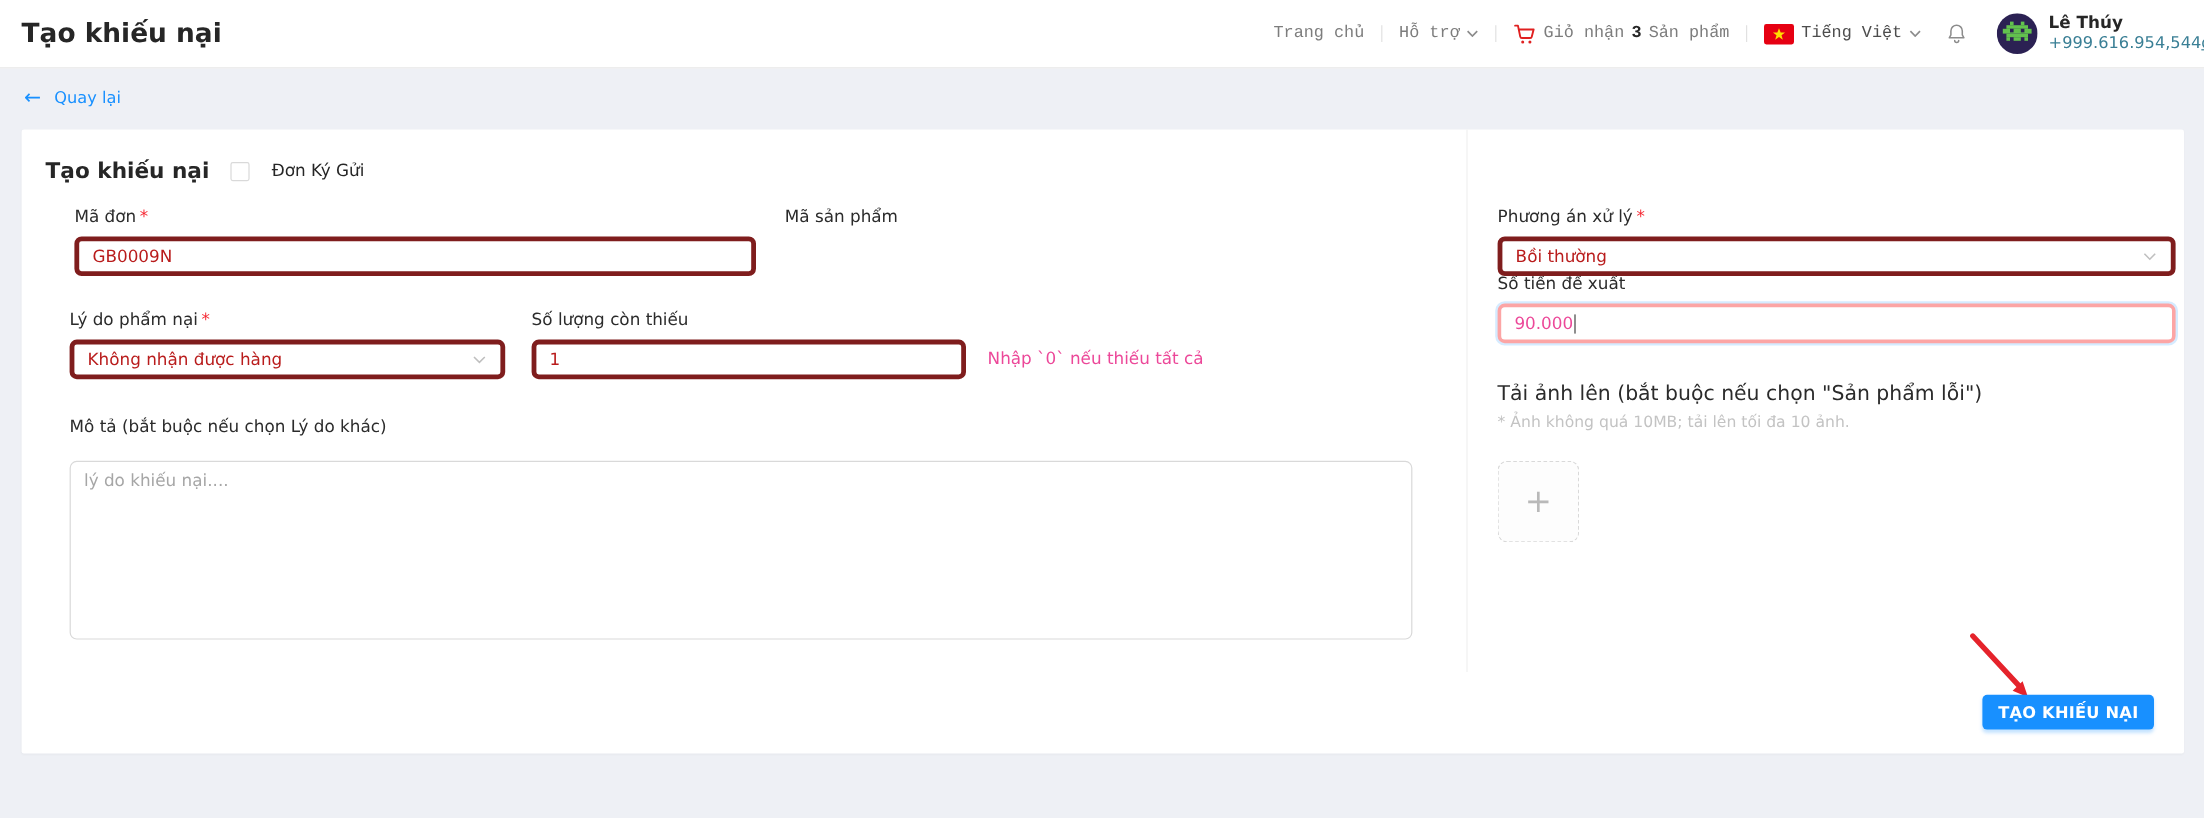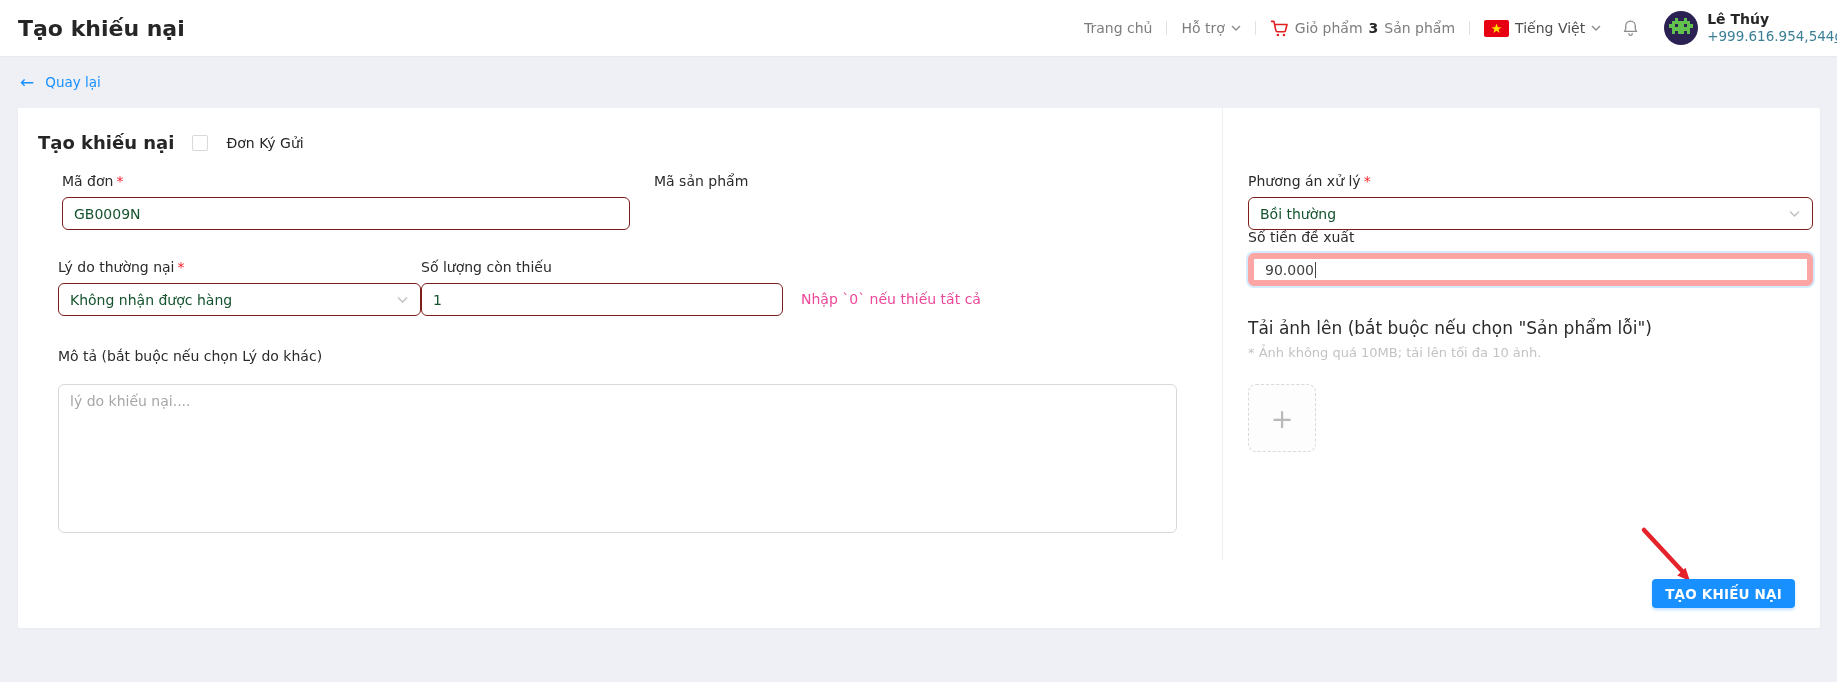--- a/index.html
+++ b/index.html
@@ -10,21 +10,21 @@
     font-family:"DejaVu Sans","Liberation Sans",sans-serif;
     font-size:14px; color:#2b2b2b;
   }
 
   
   .header { height:57px; background:#fff; border-bottom:1px solid #e9e9e9;
             display:flex; align-items:center; padding-left:18px; }
   .page-title { font-size:22px; font-weight:bold; color:#262626; margin:0; }
   .nav { margin-left:auto; margin-right:-6px; display:flex; align-items:center;
          gap:14px; color:#7d7d7d; white-space:nowrap; flex-shrink:0; }
-  .nav-item { display:flex; align-items:center; gap:6px; cursor:pointer; }
+  .nav-item { display:flex; align-items:center; gap:6px; cursor:pointer;font-family:Liberation Mono, monospace; }
   .vsep { width:1px; height:14px; background:#e1e1e1; }
   .cart-count { color:#262626; font-weight:bold; }
   .flag { width:25px; height:17px; background:#e60012; border-radius:2px;
           display:flex; align-items:center; justify-content:center; }
   .userbox { display:flex; align-items:center; gap:9px; margin-left:10px; }
   .uname { font-size:14px; font-weight:bold; color:#262626; line-height:1.25; }
   .ubal { font-size:13.5px; color:#3a7f95; line-height:1.25; }
   .ubal .cur { text-decoration:underline; }
   .bell { margin-left:6px; cursor:pointer; display:flex; }
 
@@ -42,36 +42,36 @@
 
   .heading-row { display:flex; align-items:center; gap:18px; }
   .card-heading { font-size:18px; font-weight:bold; color:#262626; margin:0; line-height:22px; }
   .chk { width:16px; height:16px; border:1px solid #d9d9d9; border-radius:2px;
          background:#fff; cursor:pointer; flex-shrink:0; }
   .chk-label { color:#262626; }
 
   .flabel { display:block; font-size:14px; color:#2b2b2b; line-height:15px; margin-bottom:8px; }
   .req { color:#f5222d; margin-left:3px; }
   .input, .select {
-    height:33px; border:1px solid #7f1d1d; border-radius:6px; background:#fff;
-    padding:0 11px; font-family:inherit; font-size:14px; color:#14532d;
+    height:33px; border:4px solid #7f1d1d; border-radius:6px; background:#fff;
+    padding:0 11px; font-family:inherit; font-size:14px; color:#b91c1c;
     display:flex; align-items:center; width:100%;
   }
   input.input { display:block; line-height:31px; }
   .select { position:relative; cursor:pointer; padding-right:30px; }
   .sel-arrow { position:absolute; right:12px; top:50%; transform:translateY(-50%); display:flex; }
-  .input-focused { border:6px solid #fca5a5; box-shadow:0 0 0 2px rgba(24,144,255,.18); color:#404040; }
+  .input-focused { border:3px solid #fca5a5; box-shadow:0 0 0 2px rgba(24,144,255,.18); color:#ec4899; }
   .caret { display:inline-block; width:1px; height:16px; background:#444; margin-left:1px; }
 
   .row1 { display:flex; gap:24px; margin-top:20px;justify-content:flex-end; }
   .w568 { width:568px; }
   .indent { margin-left:20px; }
   .row2 { display:flex; margin-top:30px; align-items:flex-end; }
   .w363 { width:363px; }
-  .w362 { width:362px; }
+  .w362 { width:362px; margin-left:22px; }
   .hint { color:#ec4899; margin-left:18px; margin-bottom:9px; line-height:15px; }
   .row3 { margin-top:33px; }
   .row3 .flabel { margin-bottom:20px; }
   textarea.tarea { width:1119px; height:149px; border:1px solid #d9d9d9; border-radius:6px;
     padding:8px 11px; font-family:inherit; font-size:14px; color:#8e8e8e; resize:none; }
   textarea.tarea::placeholder { color:#a6a6a6; }
   input.input::placeholder { color:#a6a6a6; }
 
   .w565 { width:565px; }
   .fgap { }
@@ -111,21 +111,21 @@
     <span class="vsep"></span>
 
     <span class="nav-item">
       <span style="display:flex;">
         <svg width="19" height="19" viewBox="0 0 24 24" fill="none" stroke="#e02020" stroke-width="2" stroke-linecap="round" stroke-linejoin="round">
           <path d="M2 3h3l2.4 11.5a1.8 1.8 0 0 0 1.8 1.5h8.6a1.8 1.8 0 0 0 1.8-1.5L21.5 7H6"></path>
           <circle cx="10" cy="20.3" r="1.6" fill="#e02020" stroke="none"></circle>
           <circle cx="17.6" cy="20.3" r="1.6" fill="#e02020" stroke="none"></circle>
         </svg>
       </span>
-      <span>Giỏ phẩm</span>
+      <span>Giỏ nhận</span>
       <span class="cart-count">3</span>
       <span>Sản phẩm</span>
     </span>
     <span class="vsep"></span>
 
     <span class="nav-item">
       <span class="flag">
         <svg width="11" height="11" viewBox="0 0 24 24">
             <polygon points="12,1 15,9 23,9 16.5,14 19,22 12,17 5,22 7.5,14 1,9 9,9" fill="#ffde00"></polygon>
           </svg>
@@ -192,21 +192,21 @@
           <input class="input" value="GB0009N" style="">
         </div>
         <div class="w568">
           <span class="flabel">Mã sản phẩm</span>
         </div>
       </div>
 
       <div class="indent">
         <div class="row2">
           <div class="w363">
-            <span class="flabel"><span>Lý do thường nại</span><span class="req">*</span></span>
+            <span class="flabel"><span>Lý do phẩm nại</span><span class="req">*</span></span>
             <div class="select">
               <span>Không nhận được hàng</span>
               <span class="sel-arrow">
                 <svg width="11" height="7" viewBox="0 0 11 7">
                     <polyline points="1,1 5.5,5.5 10,1" fill="none" stroke="#bfbfbf" stroke-width="1.3"></polyline>
                   </svg>
               </span>
             </div>
           </div>
           <div class="w362">

